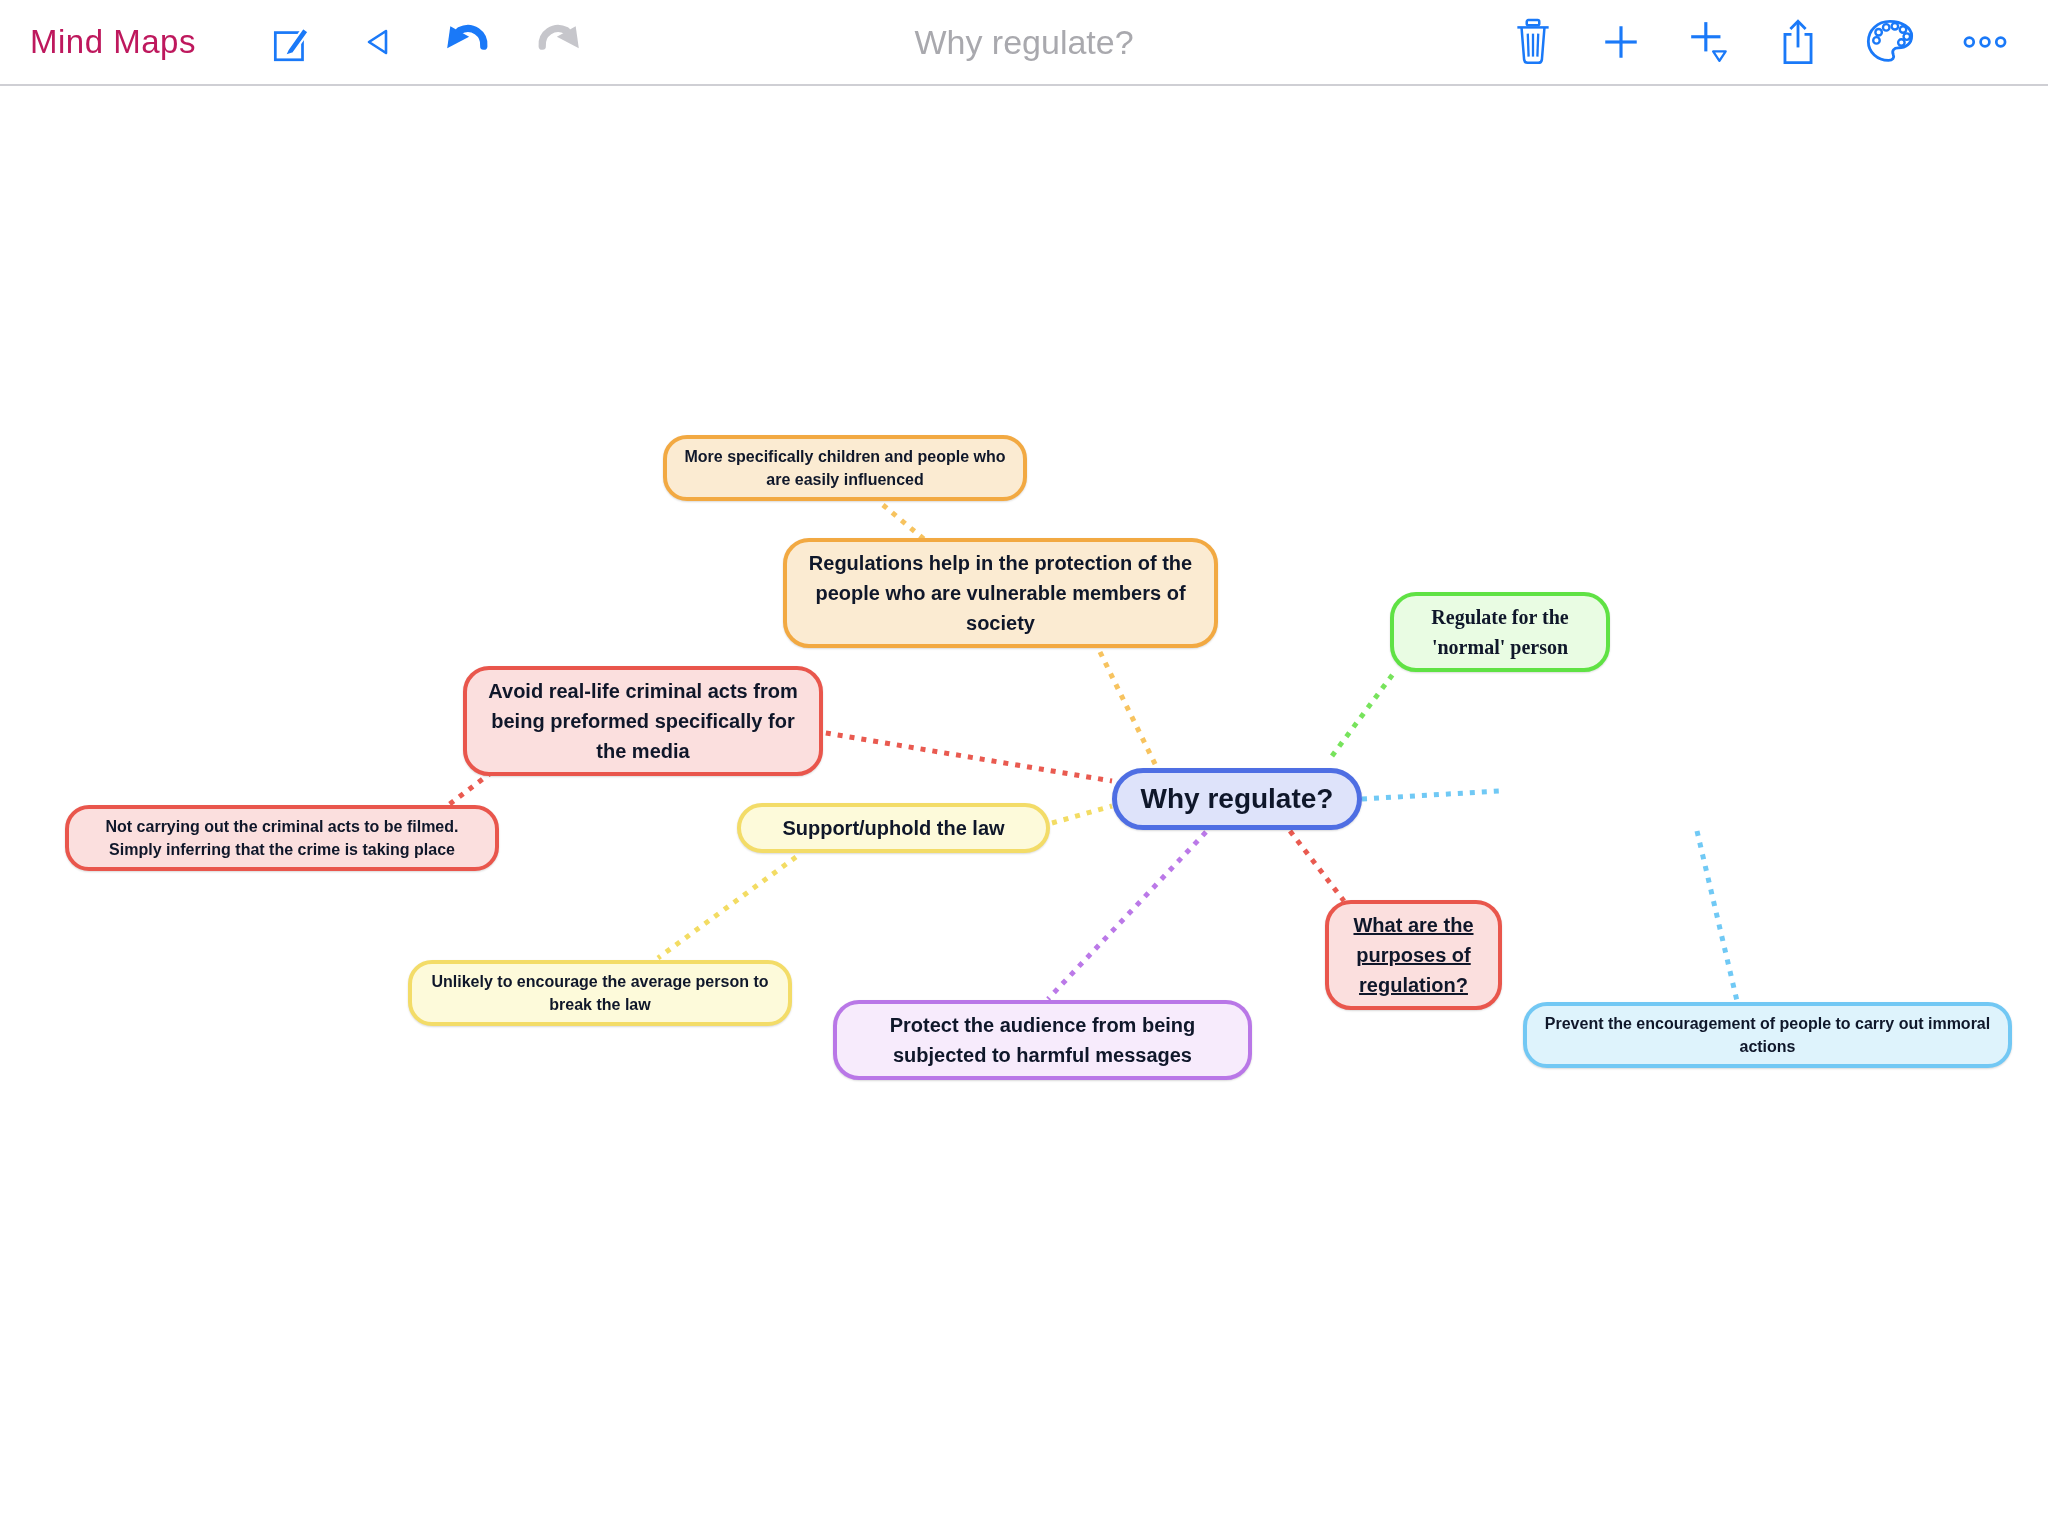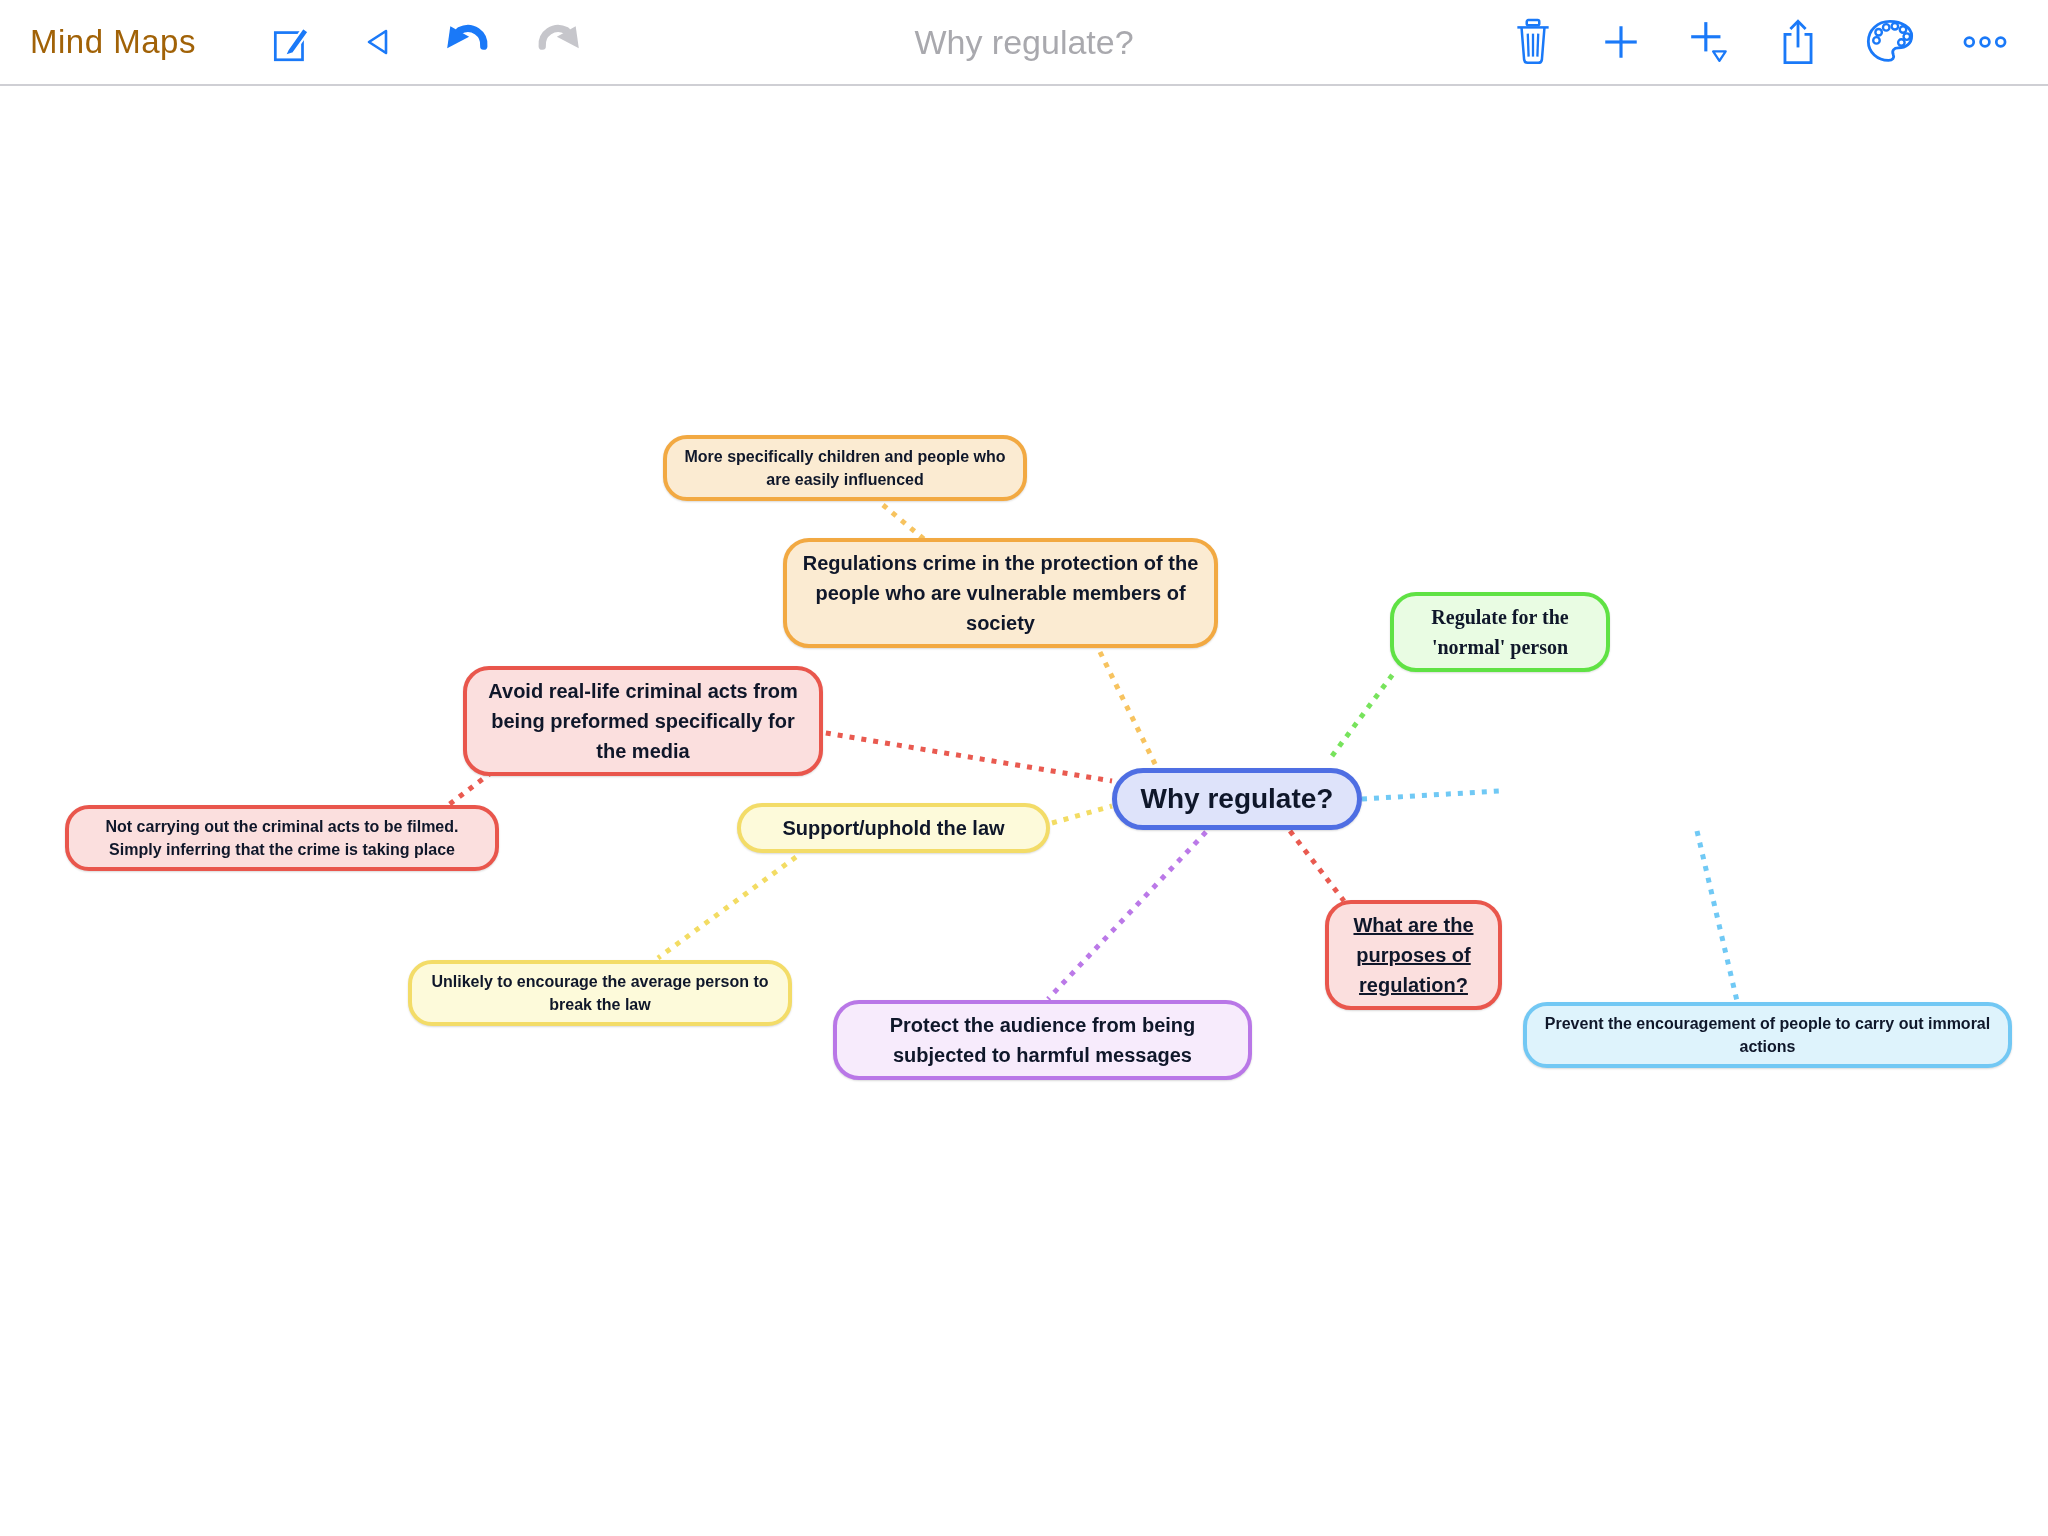--- a/index.html
+++ b/index.html
@@ -7,21 +7,21 @@
     width:2048px;height:1536px;overflow:hidden;background:#ffffff;
     font-family:"Liberation Sans",sans-serif;position:relative;
   }
   
   .toolbar{
     position:absolute;left:0;top:0;width:2048px;height:84px;background:#ffffff;
     border-bottom:2px solid #cfcfd4;display:flex;align-items:center;z-index:10;
   }
   .tb-left{display:flex;align-items:center;gap:46px;padding-left:30px;}
   .tb-right{display:flex;align-items:center;gap:46px;position:absolute;right:40px;top:0;height:84px;}
-  .back-link{color:#a16207;font-size:33px;font-weight:400;letter-spacing:.5px;cursor:pointer;margin-right:26px;}
+  .back-link{color:#be185d;font-size:33px;font-weight:400;letter-spacing:.5px;cursor:pointer;margin-right:26px;}
   .map-title{
     position:absolute;left:50%;top:50%;transform:translate(-50%,-50%);
     color:#a9a9ae;font-size:34px;font-weight:400;white-space:nowrap;
   }
   .tb-btn{display:flex;align-items:center;justify-content:center;cursor:pointer;}
   .tb-btn svg{display:block;}
   
   .canvas{position:absolute;left:0;top:0;width:2048px;height:1536px;}
   .connectors{position:absolute;left:0;top:0;z-index:1;}
   .connectors line{stroke-width:5;stroke-dasharray:5 7;}
@@ -144,21 +144,21 @@
     <line x1="1697" y1="831" x2="1737" y2="1001" stroke="#70c9f5"></line>
     <line x1="1290" y1="831" x2="1344" y2="901" stroke="#e95a50"></line>
     <line x1="1206" y1="832" x2="1048" y2="999" stroke="#bb79e8"></line>
     <line x1="1052" y1="823" x2="1112" y2="806" stroke="#f3dc63"></line>
     <line x1="796" y1="857" x2="658" y2="958" stroke="#f3dc63"></line>
     <line x1="814" y1="731" x2="1112" y2="781" stroke="#e95a50"></line>
     <line x1="492" y1="772" x2="447" y2="806" stroke="#e95a50"></line>
   </svg>
 
   <div class="node level-central" style="left: 1112px; top: 768px; width: 250px; background: rgb(222, 227, 250); border-color: rgb(78, 110, 227);">Why regulate?</div>
-  <div class="node level-main" style="left: 783px; top: 538px; width: 435px; background: rgb(251, 235, 210); border-color: rgb(242, 169, 66);">Regulations crime in the protection of the people who are vulnerable members of society</div>
+  <div class="node level-main" style="left: 783px; top: 538px; width: 435px; background: rgb(251, 235, 210); border-color: rgb(242, 169, 66);">Regulations help in the protection of the people who are vulnerable members of society</div>
   <div class="node level-child" style="left: 663px; top: 435px; width: 364px; background: rgb(251, 235, 210); border-color: rgb(242, 169, 66);">More specifically children and people who are easily influenced</div>
   <div class="node level-main" style="left: 1390px; top: 592px; width: 220px; background: rgb(233, 252, 227); border-color: rgb(95, 226, 68); font-family: Liberation Serif, serif;">Regulate for the 'normal' person</div>
   <div class="node level-child" style="left: 1523px; top: 1002px; width: 489px; background: rgb(222, 243, 252); border-color: rgb(114, 200, 244);">Prevent the encouragement of people to carry out immoral actions</div>
   <div class="node level-main" style="left: 1325px; top: 900px; width: 177px; background: rgb(251, 223, 222); border-color: rgb(233, 86, 76); text-decoration: underline;">What are the purposes of regulation?</div>
   <div class="node level-main" style="left: 833px; top: 1000px; width: 419px; background: rgb(247, 235, 252); border-color: rgb(185, 119, 231);">Protect the audience from being subjected to harmful messages</div>
   <div class="node level-main" style="left: 737px; top: 803px; width: 313px; background: rgb(253, 250, 218); border-color: rgb(243, 220, 104);">Support/uphold the law</div>
   <div class="node level-child" style="left: 408px; top: 960px; width: 384px; background: rgb(253, 250, 218); border-color: rgb(243, 220, 104);">Unlikely to encourage the average person to break the law</div>
   <div class="node level-main" style="left: 463px; top: 666px; width: 360px; background: rgb(251, 223, 222); border-color: rgb(233, 86, 76);">Avoid real-life criminal acts from being preformed specifically for the media</div>
   <div class="node level-child" style="left: 65px; top: 805px; width: 434px; background: rgb(251, 223, 222); border-color: rgb(233, 86, 76);">Not carrying out the criminal acts to be filmed. Simply inferring that the crime is taking place</div>
 </div>

